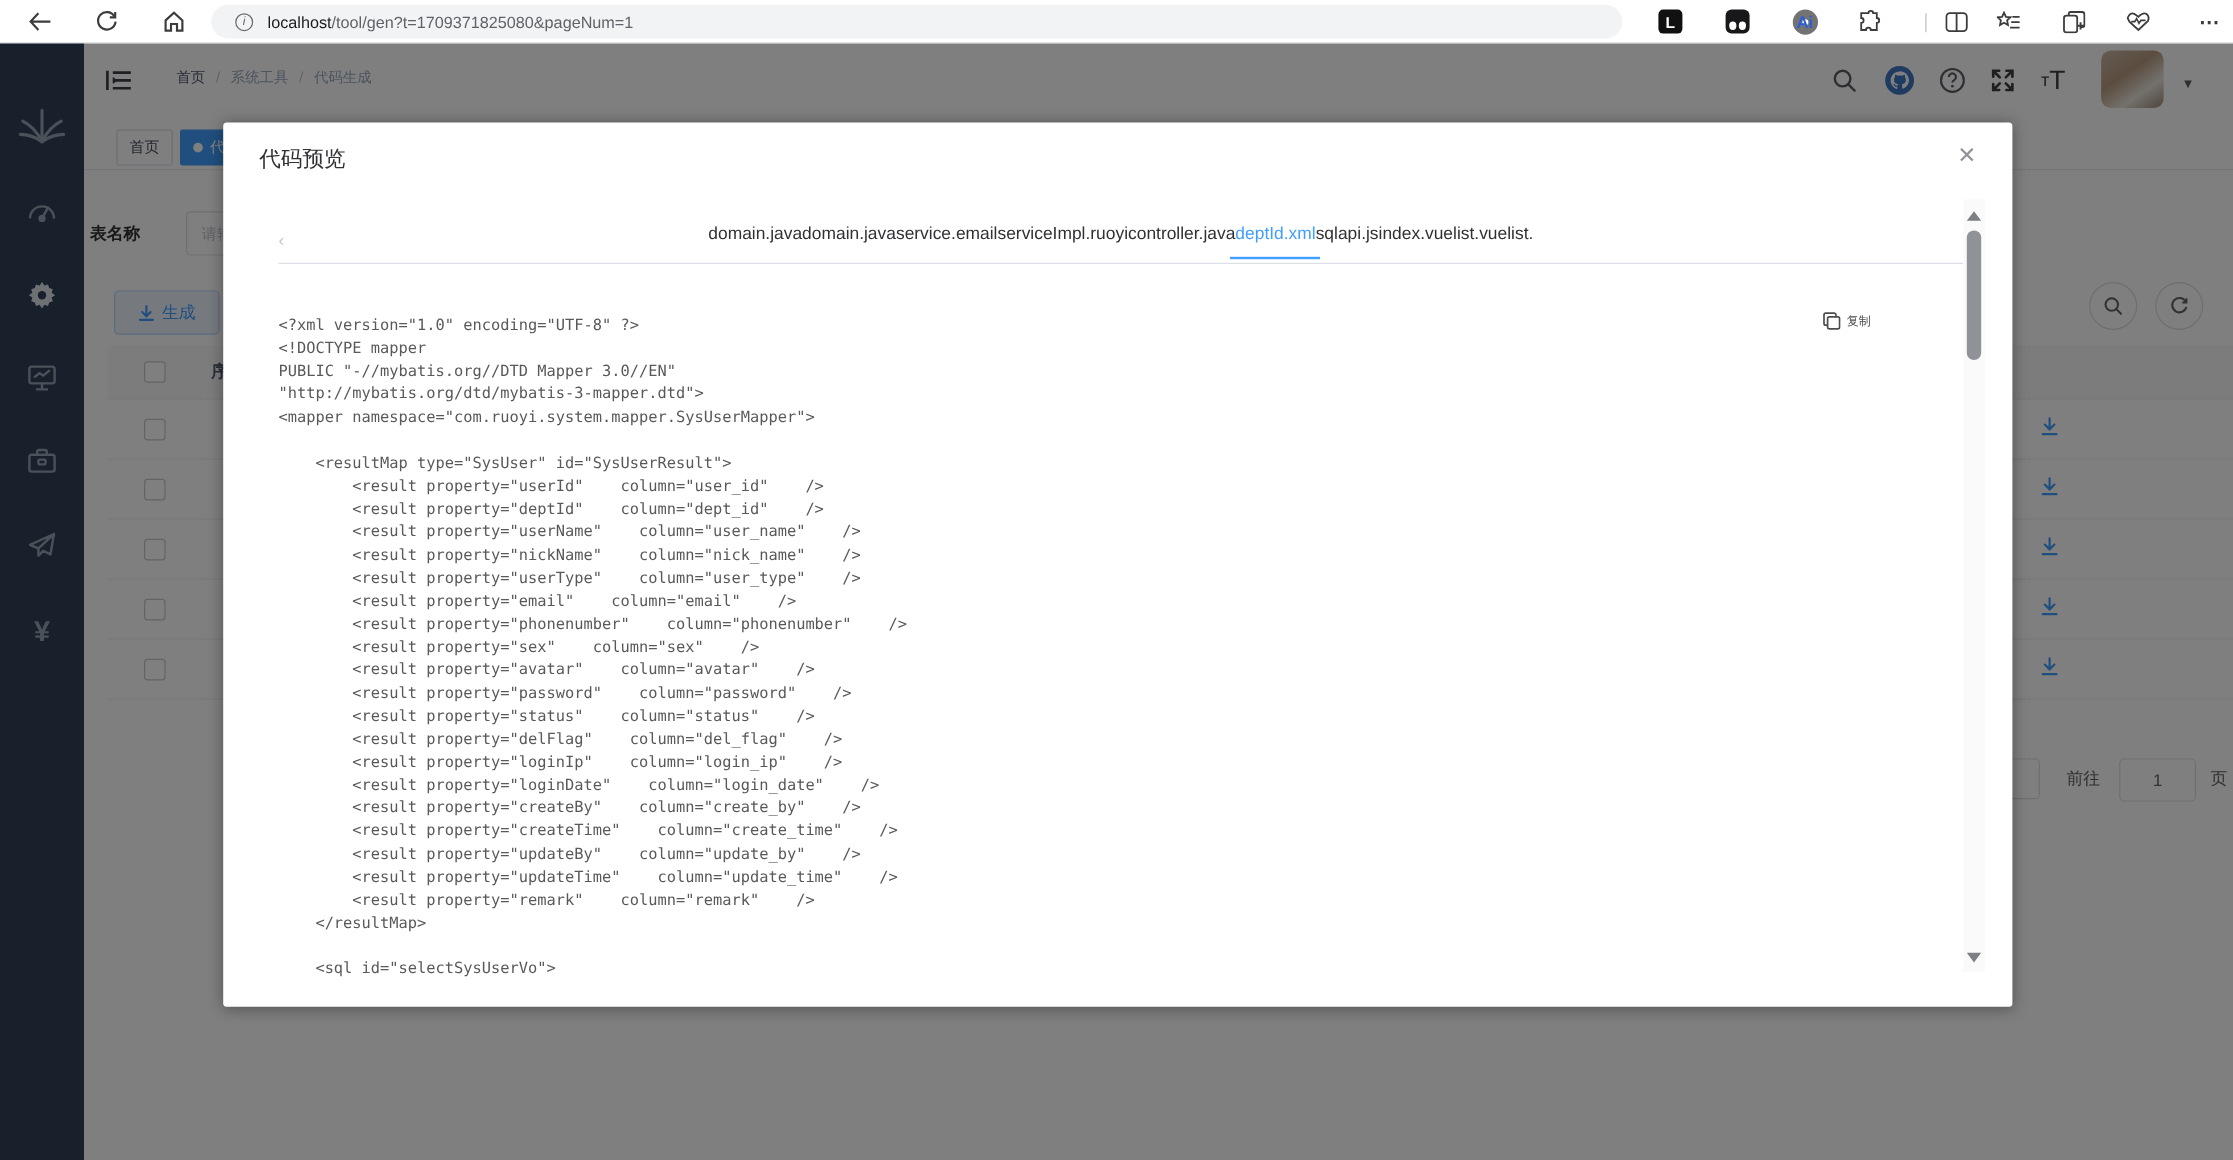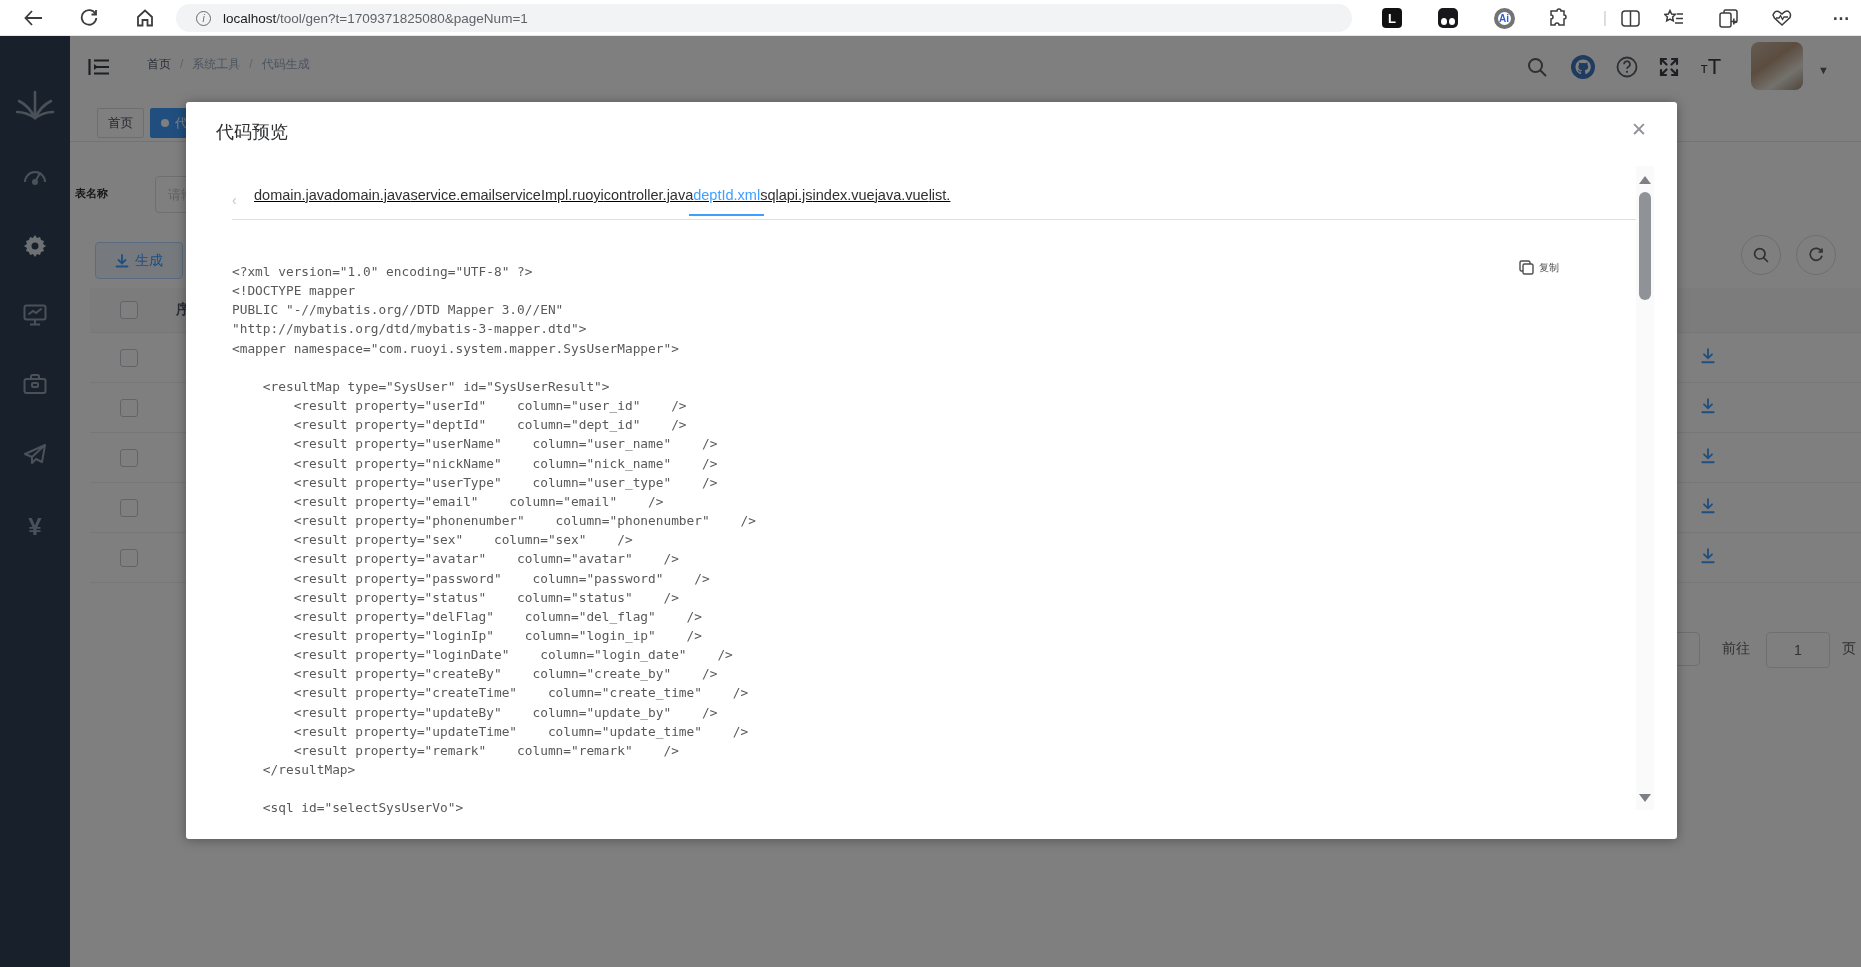--- a/index.html
+++ b/index.html
@@ -20,22 +20,22 @@
   #url-text { margin-left:12px; font-size:13.5px; color:#5f6368; white-space:nowrap; }
   #url-text .host { color:#1b1b1b; }
   .pill-right { position:absolute; top:3px; width:24px; height:22px; display:flex;
                 align-items:center; justify-content:center; color:#4a4a4a; }
   .ext-icon { position:absolute; top:6px; width:24px; height:24px; display:flex;
               align-items:center; justify-content:center; }
   .sq-l { width:20px; height:20px; background:#111; color:#fff; border-radius:4px;
           font-size:13px; font-weight:bold; display:flex; align-items:center; justify-content:center; }
   .sq-dots { width:20px; height:20px; background:#18181b; border-radius:5px; position:relative; }
   .sq-dots i { position:absolute; bottom:3px; width:6px; height:7px; background:#fff; border-radius:50%; }
-  .ai-circ { width:21px; height:21px; border:4px solid #737373; border-radius:50%;
-             color:#2b5fd9; font-size:10px; font-weight:bold; display:flex; align-items:center; justify-content:center; }
+  .ai-circ { width:21px; height:21px; border:8px solid #737373; border-radius:50%;
+             color:#2b5fd9; font-size:14px; font-weight:bold; display:flex; align-items:center; justify-content:center; }
 
   
   #sidebar { position:absolute; left:0; top:36px; width:70px; height:931px;
              background:#304156; z-index:10; }
   .sb-icon { position:absolute; left:0; width:70px; display:flex; justify-content:center;
              color:#97a2b1; }
   .sb-icon svg { stroke:#97a2b1; }
   .sb-icon.bright svg { stroke:#dde2e9; fill:#dde2e9; }
 
   
@@ -53,21 +53,21 @@
   #tags-bar { position:absolute; left:70px; top:96px; width:1791px; height:46px; background:#fff;
               border-bottom:1px solid #e4e7ed; z-index:10; }
   .tag { position:absolute; top:12px; height:30px; display:flex; align-items:center;
          padding:0 10px; font-size:12.5px; border:1px solid #d8dce5; background:#fff;
          color:#495060; border-radius:2px; }
   .tag.active { background:#409eff; border-color:#409eff; color:#fff; }
   .tag.active .dot { width:8px; height:8px; background:#fff; border-radius:50%; margin-right:6px; }
 
   
   #content { position:absolute; left:70px; top:142px; width:1791px; height:825px; background:#fff; z-index:10; }
-  #tname-label { position:absolute; left:5px; top:44px; font-size:11px; font-weight:bold; color:#303133; }
+  #tname-label { position:absolute; left:5px; top:44px; font-size:14px; font-weight:bold; color:#303133; }
   #tname-input { position:absolute; left:85px; top:34px; width:225px; height:37px;
                  border:1px solid #dcdfe6; border-radius:4px; background:#fff;
                  font-size:13px; padding:0 12px; color:#606266; }
   #tname-input::placeholder { color:#c0c4cc; }
   #gen-btn { position:absolute; left:25px; top:100px; height:37px; padding:0 19px;
              background:#ecf5ff; border:1px solid #b3d8ff; border-radius:4px;
              color:#409eff; font-size:14px; display:flex; align-items:center; gap:6px; }
   .circle-btn { position:absolute; top:93px; width:40px; height:40px; border-radius:50%;
                 border:1px solid #d9dce1; background:#fff; display:flex; align-items:center;
                 justify-content:center; color:#606266; }
@@ -93,21 +93,21 @@
              background:rgba(0,0,0,0.5); z-index:50; }
 
   
   #modal { position:absolute; left:186px; top:102px; width:1491px; height:737px;
            background:#fff; border-radius:3px; box-shadow:0 1px 12px rgba(0,0,0,.35); z-index:100; }
   #modal-title { position:absolute; left:30px; top:18px; font-size:18px; color:#303133; }
   #modal-close { position:absolute; right:30px; top:16px; font-size:19px; color:#909399; cursor:pointer; }
   #tabs { position:absolute; left:46px; top:82px; width:1404px; height:36px;
           border-bottom:1px solid #dcdfe6; display:flex; align-items:center; }
   .tab-arrow { position:absolute; top:8px; color:#c0c4cc; font-size:14px; }
-  #tabs-inner { display:flex; width:100%; justify-content:flex-start; padding:0 22px;text-decoration:underline; }
+  #tabs-inner { display:flex; width:100%; justify-content:center; padding:0 22px; }
   .tab { font-size:14.5px; color:#303133; padding-bottom:13px; position:relative; cursor:pointer;
          white-space:nowrap; }
   .tab.active { color:#409eff; }
   .tab.active::after { content:""; position:absolute; left:-4px; right:-4px; bottom:0;
                         height:2.5px; background:#409eff; }
   #copy-btn { position:absolute; right:118px; top:158px; display:flex; align-items:center;
               gap:5px; font-size:10px; color:#4d4d4d; cursor:pointer; }
   #code { position:absolute; left:46px; top:160px; width:1380px;
           font-family:"DejaVu Sans Mono", monospace; font-size:12.8px; line-height:19.15px;
           color:#595959; white-space:pre; }
@@ -382,21 +382,21 @@
     <div id="tabs-inner">
       <span class="tab">domain.java</span>
       <span class="tab">domain.java</span>
       <span class="tab">service.email</span>
       <span class="tab">serviceImpl.ruoyi</span>
       <span class="tab">controller.java</span>
       <span class="tab active">deptId.xml</span>
       <span class="tab">sql</span>
       <span class="tab">api.js</span>
       <span class="tab">index.vue</span>
-      <span class="tab">java.vue</span>
+      <span class="tab">list.vue</span>
       <span class="tab">list.</span>
     </div>
     <span class="tab-arrow" style="right:-18px">›</span>
   </div>
 
   <div id="copy-btn">
     <svg width="15" height="15" viewBox="0 0 15 15" fill="none" stroke="#4d4d4d" stroke-width="1.4">
         <rect x="4" y="4" width="10" height="10" rx="1.5"></rect>
         <path d="M11 4 V2.5 A1.5 1.5 0 0 0 9.5 1 H2.5 A1.5 1.5 0 0 0 1 2.5 V9.5 A1.5 1.5 0 0 0 2.5 11 H4"></path>
       </svg>

